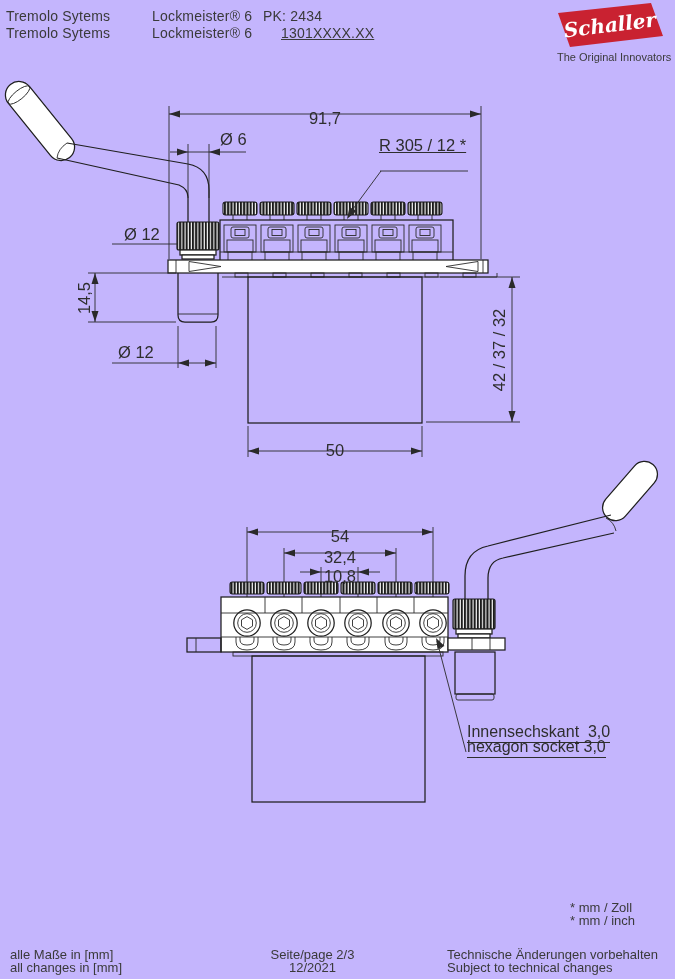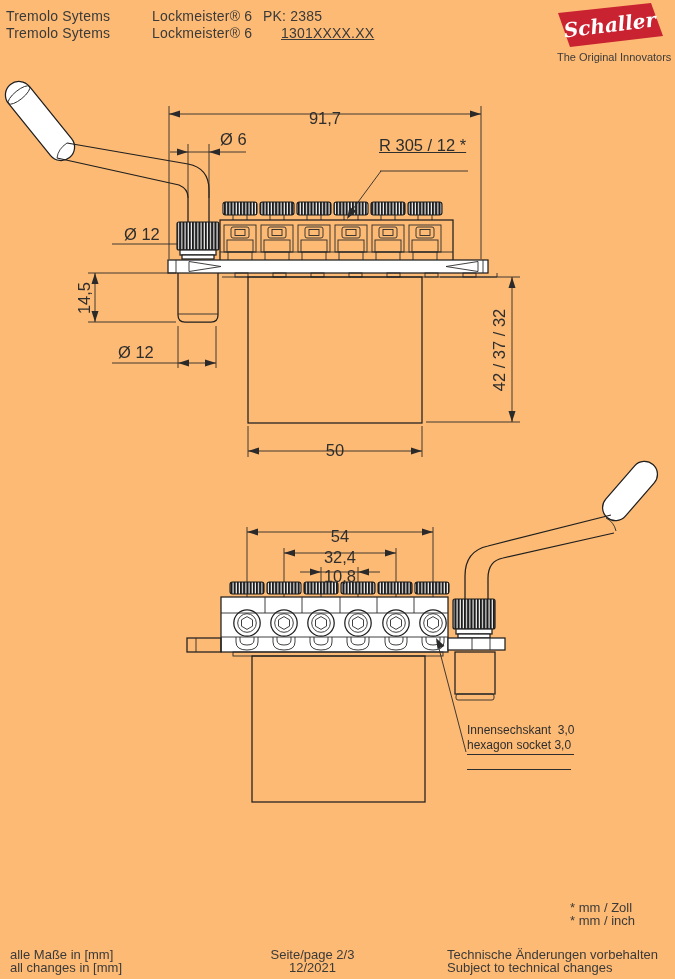--- a/index.html
+++ b/index.html
@@ -1,41 +1,41 @@
 <!DOCTYPE html>
 <html><head>
 <meta charset="utf-8">
 <style>
   html,body{margin:0;padding:0;background:#fff;}
-  #page{position:relative;width:675px;height:979px;background:#fdba74;overflow:hidden;
+  #page{position:relative;width:675px;height:979px;background:#c4b5fd;overflow:hidden;
         font-family:"Liberation Sans",sans-serif;color:#333;}
   .txt{position:absolute;white-space:nowrap;color:#3a3a3a;}
   .hdr{font-size:14px;letter-spacing:.2px;}
   .lbl{position:absolute;white-space:nowrap;font-size:16.5px;color:#2e2e2e;}
   .lbl.center{text-align:center;margin-top:12px;}
   .rot{transform:translate(-50%,-50%) rotate(-90deg);transform-origin:center;}
-  .note{font-size:12px;color:#2e2e2e;border-bottom:1.2px solid #2e2e2e;padding-bottom:17px;}
+  .note{font-size:16px;color:#2e2e2e;border-bottom:1.2px solid #2e2e2e;padding-bottom:1px;}
   .pre{white-space:pre;}
   .ft{font-size:13px;color:#3a3a3a;}
   svg{position:absolute;left:0;top:0;}
   .ln{stroke:#1f1f1f;stroke-width:1.25;fill:none;}
   .thin{stroke:#2a2a2a;stroke-width:0.9;fill:none;}
   .fillw{fill:#ffffff;}
   .ar{fill:#2a2a2a;stroke:none;}
 </style>
 </head>
 <body>
 
 <div id="page">
 
   <span class="txt hdr" style="left:6px;top:8px;">Tremolo Sytems</span>
   <span class="txt hdr" style="left:6px;top:25px;">Tremolo Sytems</span>
   <span class="txt hdr" style="left:152px;top:8px;">Lockmeister® 6</span>
   <span class="txt hdr" style="left:152px;top:25px;">Lockmeister® 6</span>
-  <span class="txt hdr" style="left:263px;top:8px;">PK: 2385</span>
+  <span class="txt hdr" style="left:263px;top:8px;">PK: 2434</span>
   <span class="txt hdr" style="left:281px;top:25px;text-decoration:underline;">1301XXXX.XX</span>
 
   <svg width="124" height="50" style="left:548px;top:1px;">
     <polygon points="10,12 103,2 115,35 22,46" fill="#c92231"></polygon>
     <text x="62" y="31" transform="rotate(-7 62 25)" text-anchor="middle" font-family="DejaVu Serif, serif" font-style="italic" font-weight="bold" font-size="20" fill="#ffffff">Schaller</text>
   </svg>
   <span class="txt" style="left:557px;top:51px;font-size:11px;color:#3b3b3b;">The Original Innovators</span>
 
   <svg width="675" height="840" viewBox="0 70 675 840" style="top:70px;">
     <defs>

